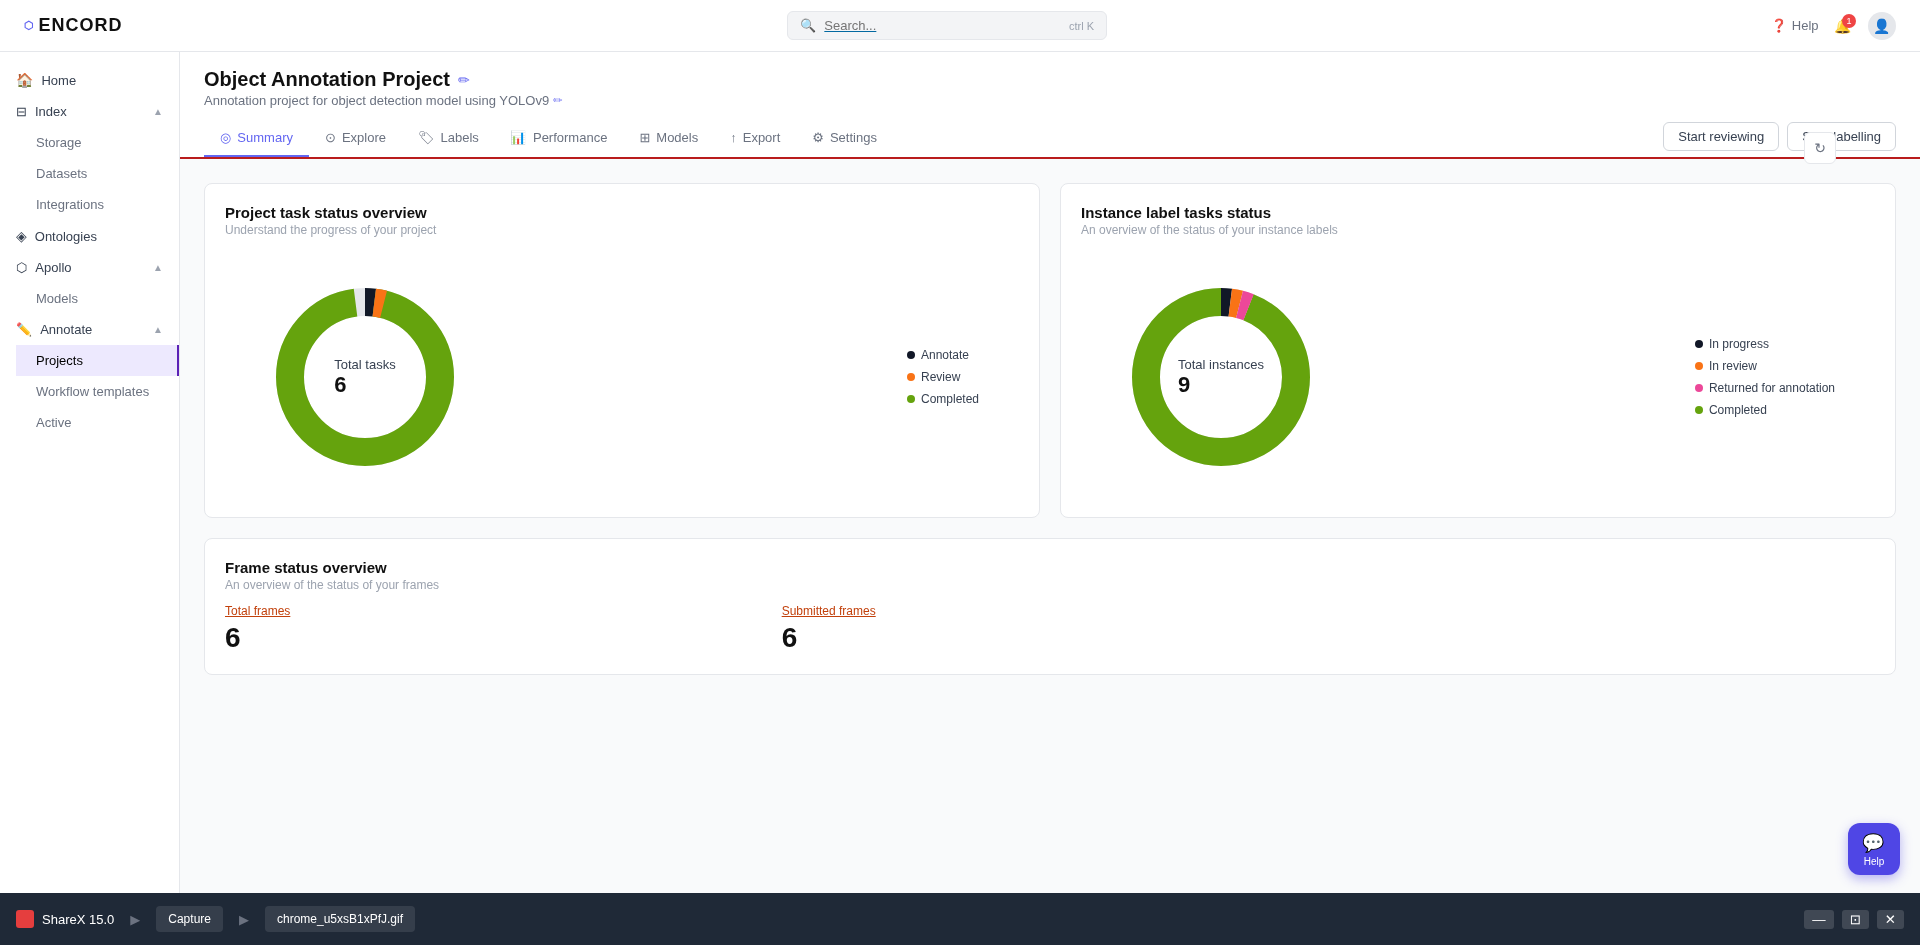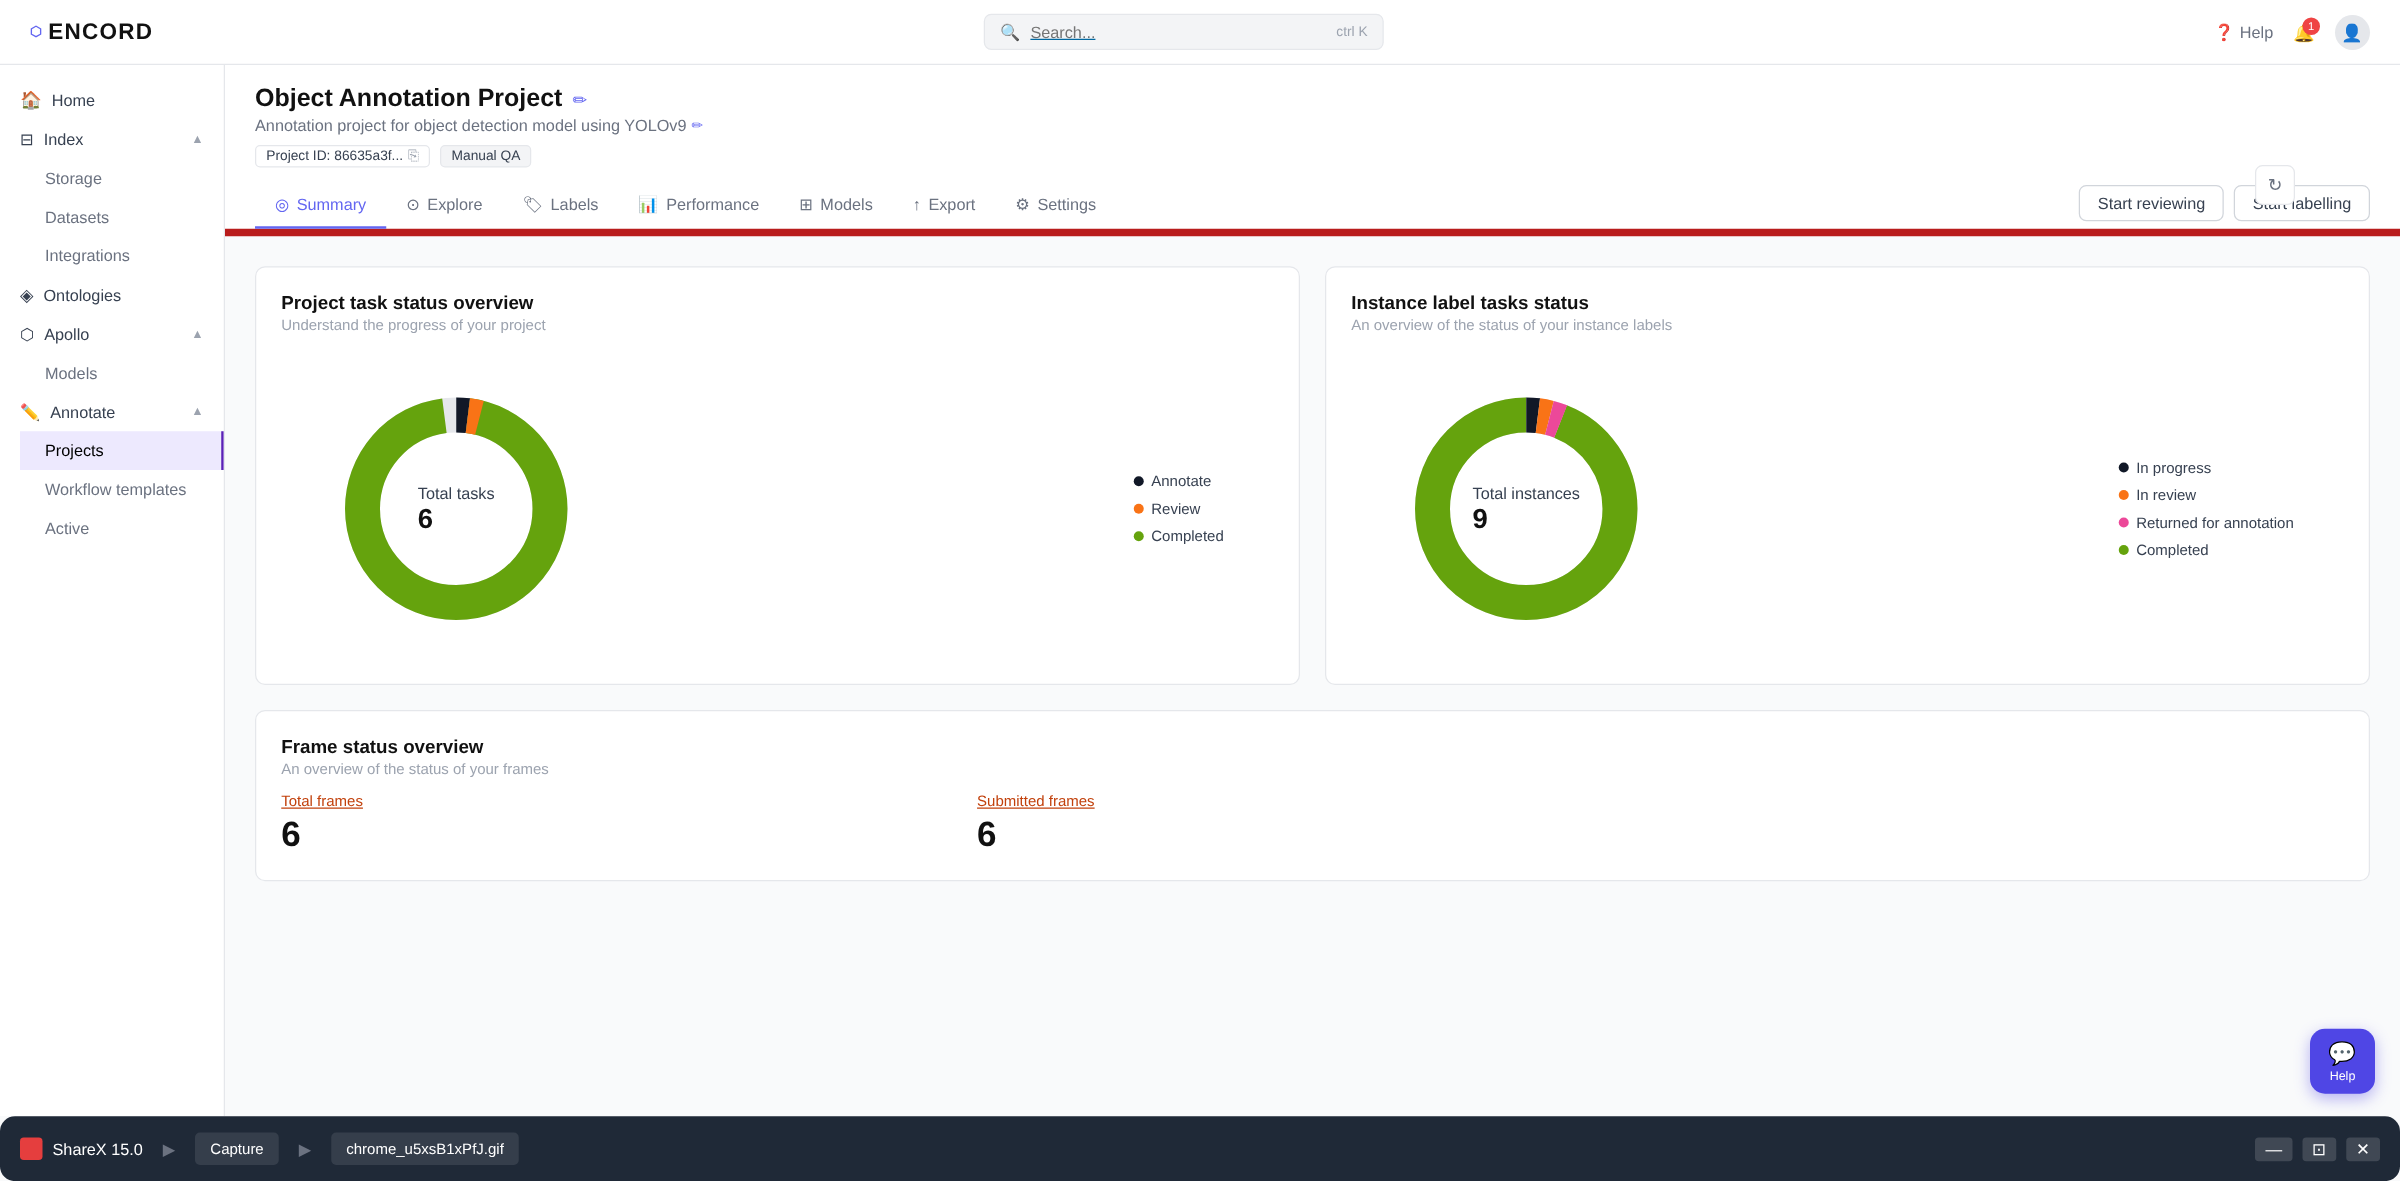--- a/index.html
+++ b/index.html
@@ -26,21 +26,21 @@
     .sidebar-item.active { background: #ede9fe; color: #5b21b6; font-weight: 500; border-right: 2px solid #5b21b6; }
     .sidebar-section { display: flex; align-items: center; justify-content: space-between; padding: 8px 16px; cursor: pointer; font-size: 13px; color: #374151; font-weight: 500; }
     .sidebar-sub { padding-left: 16px; }
     .sidebar-sub .sidebar-item { padding-left: 20px; font-size: 13px; color: #6b7280; }
     .sidebar-sub .sidebar-item.active { color: #000000; background: #ede9fe; }
     .chevron { font-size: 10px; color: #9ca3af; }
     .sidebar-icon { font-size: 14px; }
 
     
     .main { flex: 1; overflow-y: auto; background: #f9fafb; }
-    .project-header { background: #fff; padding: 16px 24px 0; border-bottom: 6px solid #b91c1c; }
+    .project-header { background: #fff; padding: 16px 24px 0; border-bottom: 2px solid #b91c1c; }
     .project-title-row { display: flex; align-items: center; gap: 8px; }
     .project-title { font-size: 20px; font-weight: 600; color: #111; }
     .edit-icon { color: #6366f1; cursor: pointer; font-size: 14px; }
     .project-desc { display: flex; align-items: center; gap: 4px; color: #6b7280; font-size: 13px; margin-top: 2px; }
     .project-badges { display: flex; gap: 8px; margin-top: 8px; }
     .badge { display: flex; align-items: center; gap: 4px; padding: 2px 8px; border: 1px solid #e5e7eb; border-radius: 4px; font-size: 11px; color: #374151; background: #fff; cursor: pointer; }
     .badge-copy { color: #9ca3af; cursor: pointer; }
     .badge-manual { background: #f3f4f6; }
     .tabs { display: flex; gap: 0; margin-top: 12px; }
     .tab { display: flex; align-items: center; gap: 6px; padding: 10px 16px; cursor: pointer; font-size: 13px; color: #6b7280; border-bottom: 2px solid transparent; }
@@ -67,21 +67,21 @@
     .legend-dot { width: 8px; height: 8px; border-radius: 50%; flex-shrink: 0; }
 
     
     .frame-section { margin-top: 20px; }
     .frame-grid { display: grid; grid-template-columns: repeat(3, 1fr); gap: 20px; margin-top: 12px; }
     .frame-stat { }
     .frame-stat-label { font-size: 12px; color: #c2410c; text-decoration: underline; }
     .frame-stat-value { font-size: 28px; font-weight: 700; color: #111; margin-top: 4px; }
 
     
-    .taskbar { height: 52px; background: #1f2937; display: flex; align-items: center; padding: 0 16px; gap: 16px; color: #fff; font-size: 13px; flex-shrink: 0; border-radius: 12px; }
+    .taskbar { height: 52px; background: #1f2937; display: flex; align-items: center; padding: 0 16px; gap: 16px; color: #fff; font-size: 13px; flex-shrink: 0; }
     .taskbar-app { display: flex; align-items: center; gap: 8px; }
     .taskbar-app-icon { width: 20px; height: 20px; background: #ef4444; border-radius: 4px; }
     .taskbar-item { padding: 6px 12px; background: rgba(255,255,255,0.1); border-radius: 4px; font-size: 12px; cursor: pointer; white-space: nowrap; }
     .taskbar-separator { color: #6b7280; }
 
     
     .help-fab { position: fixed; bottom: 70px; right: 20px; width: 52px; height: 52px; background: #4f46e5; border-radius: 12px; display: flex; flex-direction: column; align-items: center; justify-content: center; color: #fff; font-size: 10px; gap: 2px; cursor: pointer; z-index: 100; box-shadow: 0 4px 12px rgba(79,70,229,0.4); }
     .help-fab-icon { font-size: 18px; }
 
     svg.donut { transform: rotate(-90deg); }
@@ -185,29 +185,20 @@
 
     <div class="project-header">
       <div style="position:relative;">
         <div class="project-title-row">
           <span class="project-title">Object Annotation Project</span>
           <span class="edit-icon">✏</span>
         </div>
         <div class="project-desc">
           <span>Annotation project for object detection model using YOLOv9</span>
           <span class="edit-icon" style="font-size:11px;">✏</span>
-        </div>
-        <div class="project-badges">
-          <div class="badge">
-            <span>Project ID: 86635a3f...</span>
-            <span class="badge-copy">⎘</span>
-          </div>
-          <div class="badge badge-manual">
-            <span>Manual QA</span>
-          </div>
         </div>
 
         <div style="position:absolute; right:0; top:0; display:flex; gap:8px; align-items:center;">
           <div class="refresh-btn">
             <span style="font-size:14px;">↻</span>
           </div>
         </div>
       </div>
 
       <div class="tabs">

